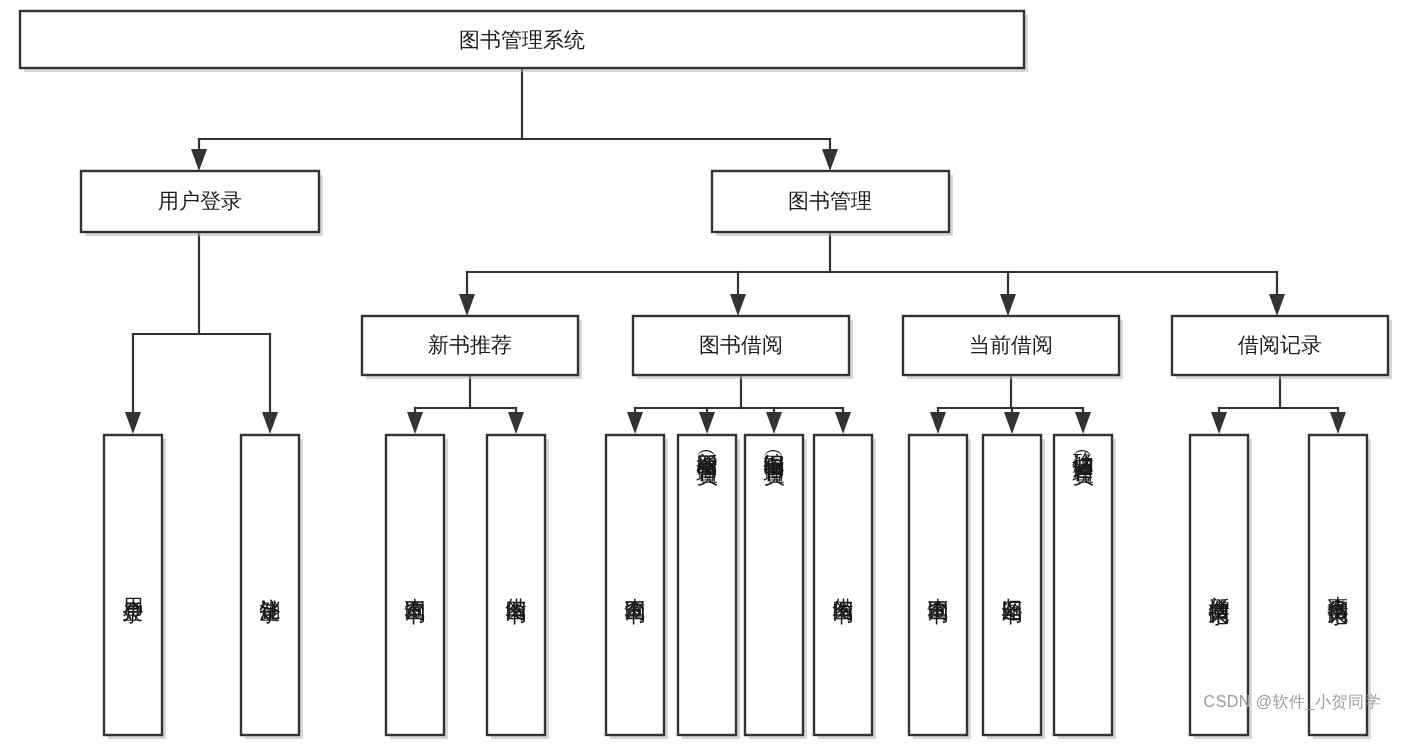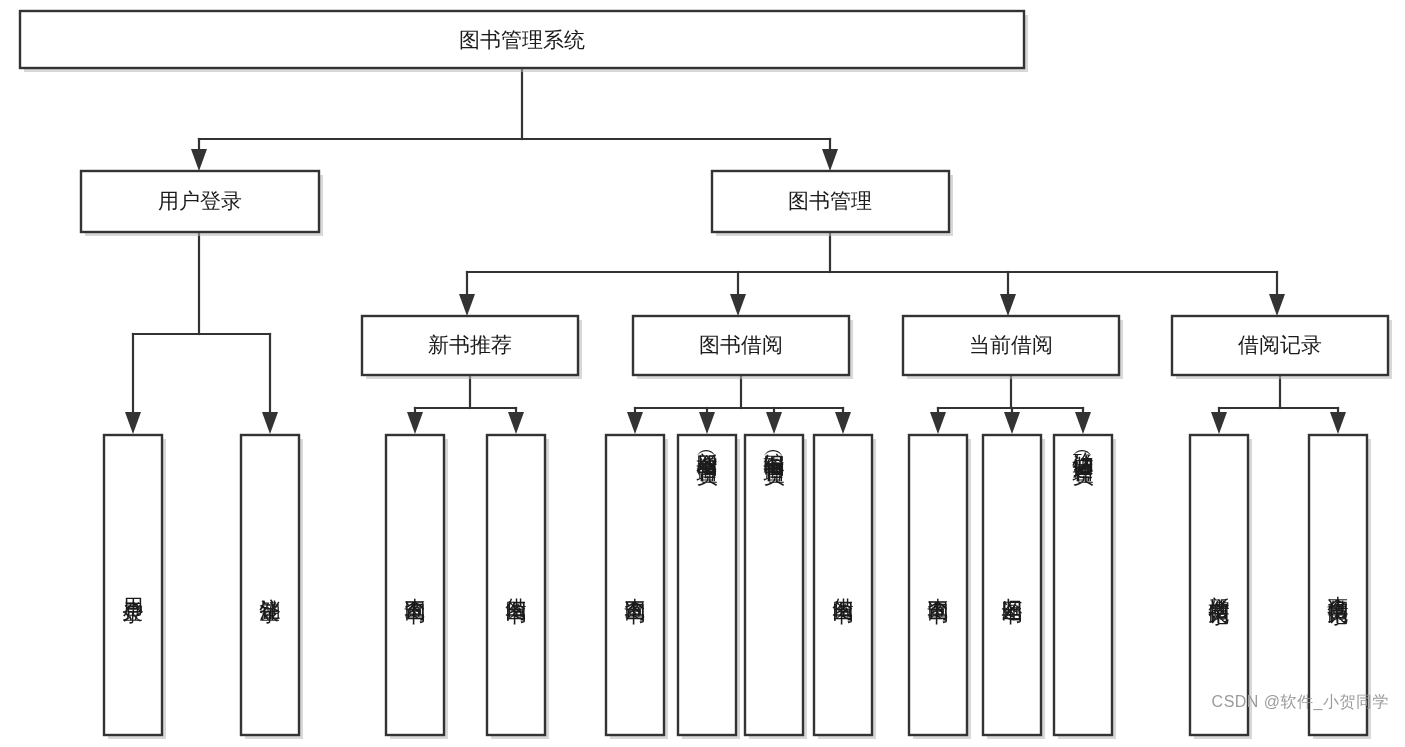--- a/index.html
+++ b/index.html
@@ -65,21 +65,21 @@
     text-orientation: upright;
     font-family: "Liberation Sans", sans-serif;
     font-size: 21px;
     line-height: 1.05;
     color: #1b1b1b;
     letter-spacing: 2px;
     white-space: nowrap;
   }
   .watermark {
     position: absolute;
-    right: 16px;
+    right: 24px;
     bottom: 6px;
     font-family: "Liberation Sans", sans-serif;
     font-size: 16px;
     color: #9b9b9b;
     letter-spacing: 0.5px;
     white-space: nowrap;
   }
 </style>
 </head>
 <body>

